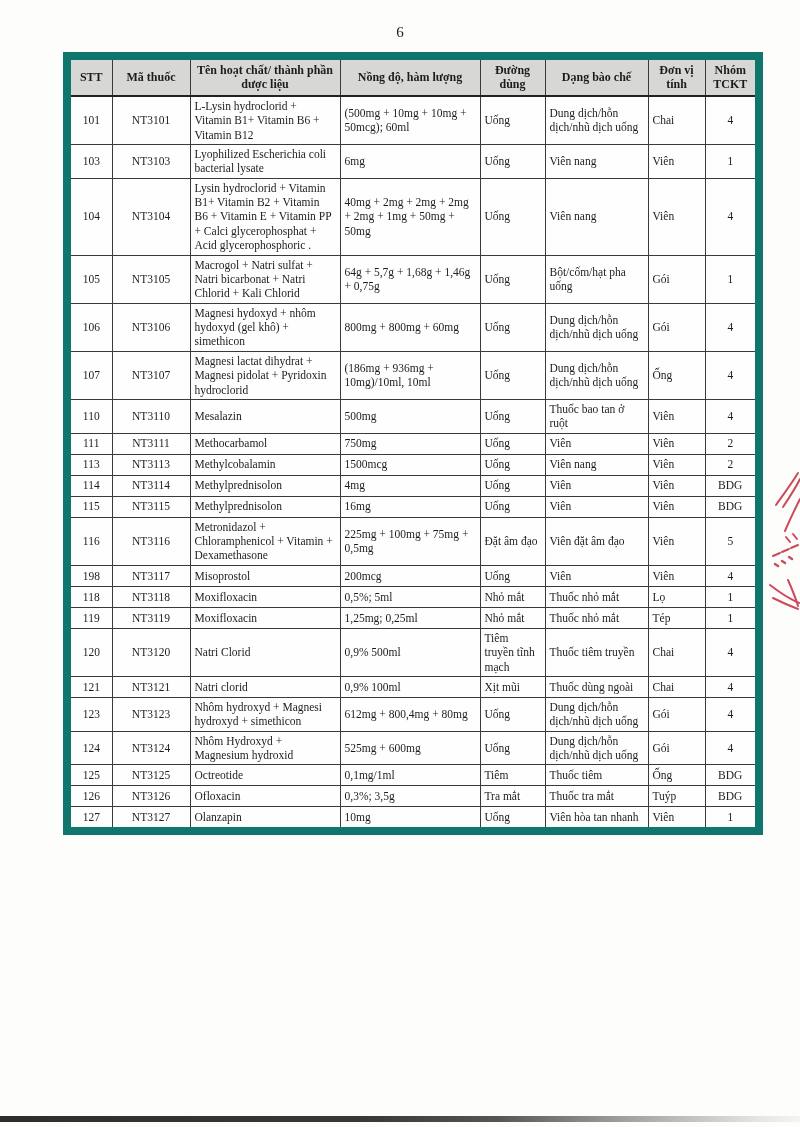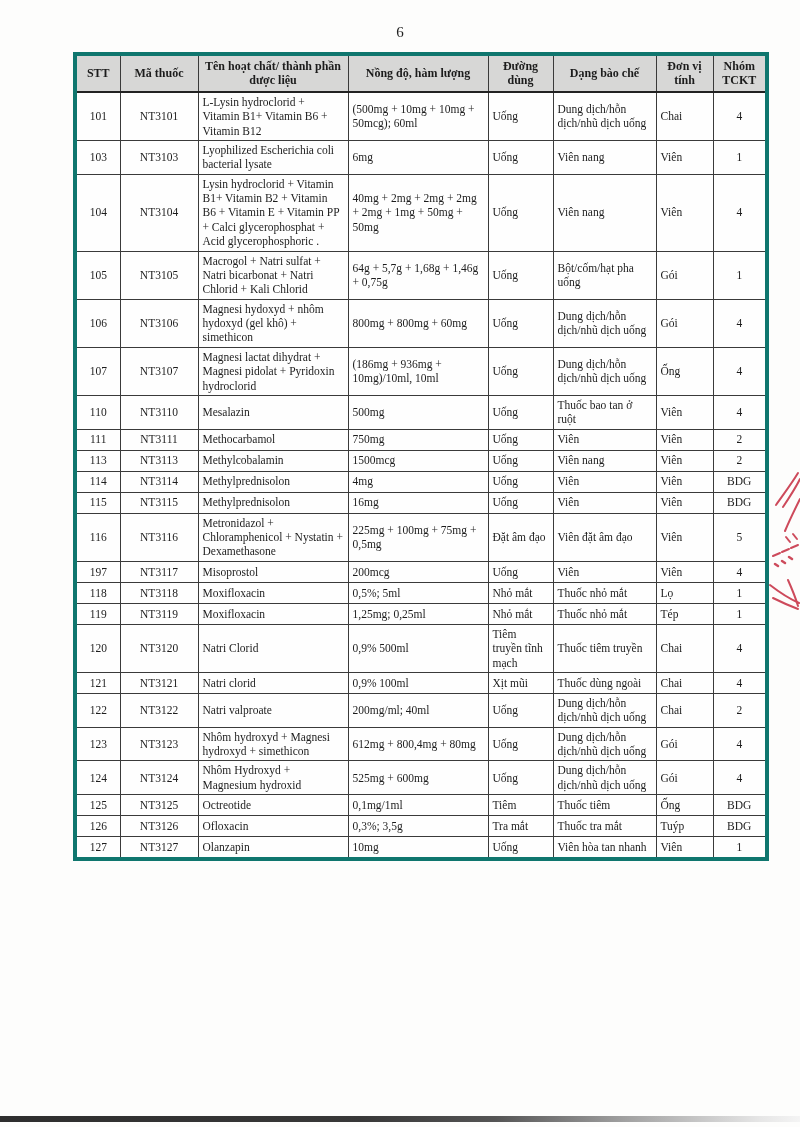--- a/index.html
+++ b/index.html
@@ -9,23 +9,23 @@
     font-family:"Liberation Serif", serif;
     color:#1c1c1c;
     position:relative;
     overflow:hidden;
   }
   .page-number{
     position:absolute;top:24px;left:0;width:800px;
     text-align:center;font-size:15px;color:#222;
   }
   .drug-table{
-    position:absolute;left:73px;top:52px;width:692px;
+    position:absolute;left:63px;top:52px;width:692px;
     border-collapse:collapse;table-layout:fixed;
-    border:4px solid #0f766e;
+    border:8px solid #0f766e;
   }
   .drug-table th,.drug-table td{
     border:1px solid #3a3a3a;
     vertical-align:middle;
     overflow:hidden;
   }
   .drug-table th{
     background:#d7d7d6;
     font-weight:bold;font-size:12px;line-height:1.2;
     padding:3px 2px;text-align:center;
@@ -181,29 +181,29 @@
         <td class="c2">Methylprednisolon</td>
         <td class="c3">16mg</td>
         <td class="c4">Uống</td>
         <td class="c5">Viên</td>
         <td class="c6">Viên</td>
         <td class="c7">BDG</td>
       </tr>
       <tr>
         <td class="c0">116</td>
         <td class="c1">NT3116</td>
-        <td class="c2">Metronidazol + Chloramphenicol + Nystatin + Dexamethasone</td>
+        <td class="c2">Metronidazol + Chloramphenicol + Vitamin + Dexamethasone</td>
         <td class="c3">225mg + 100mg + 75mg + 0,5mg</td>
         <td class="c4">Đặt âm đạo</td>
         <td class="c5">Viên đặt âm đạo</td>
         <td class="c6">Viên</td>
         <td class="c7">5</td>
       </tr>
       <tr>
-        <td class="c0">197</td>
+        <td class="c0">198</td>
         <td class="c1">NT3117</td>
         <td class="c2">Misoprostol</td>
         <td class="c3">200mcg</td>
         <td class="c4">Uống</td>
         <td class="c5">Viên</td>
         <td class="c6">Viên</td>
         <td class="c7">4</td>
       </tr>
       <tr>
         <td class="c0">118</td>
@@ -237,30 +237,20 @@
       </tr>
       <tr>
         <td class="c0">121</td>
         <td class="c1">NT3121</td>
         <td class="c2">Natri clorid</td>
         <td class="c3">0,9% 100ml</td>
         <td class="c4">Xịt mũi</td>
         <td class="c5">Thuốc dùng ngoài</td>
         <td class="c6">Chai</td>
         <td class="c7">4</td>
-      </tr>
-      <tr>
-        <td class="c0">122</td>
-        <td class="c1">NT3122</td>
-        <td class="c2">Natri valproate</td>
-        <td class="c3">200mg/ml; 40ml</td>
-        <td class="c4">Uống</td>
-        <td class="c5">Dung dịch/hỗn dịch/nhũ dịch uống</td>
-        <td class="c6">Chai</td>
-        <td class="c7">2</td>
       </tr>
       <tr>
         <td class="c0">123</td>
         <td class="c1">NT3123</td>
         <td class="c2">Nhôm hydroxyd + Magnesi hydroxyd + simethicon</td>
         <td class="c3">612mg + 800,4mg + 80mg</td>
         <td class="c4">Uống</td>
         <td class="c5">Dung dịch/hỗn dịch/nhũ dịch uống</td>
         <td class="c6">Gói</td>
         <td class="c7">4</td>

